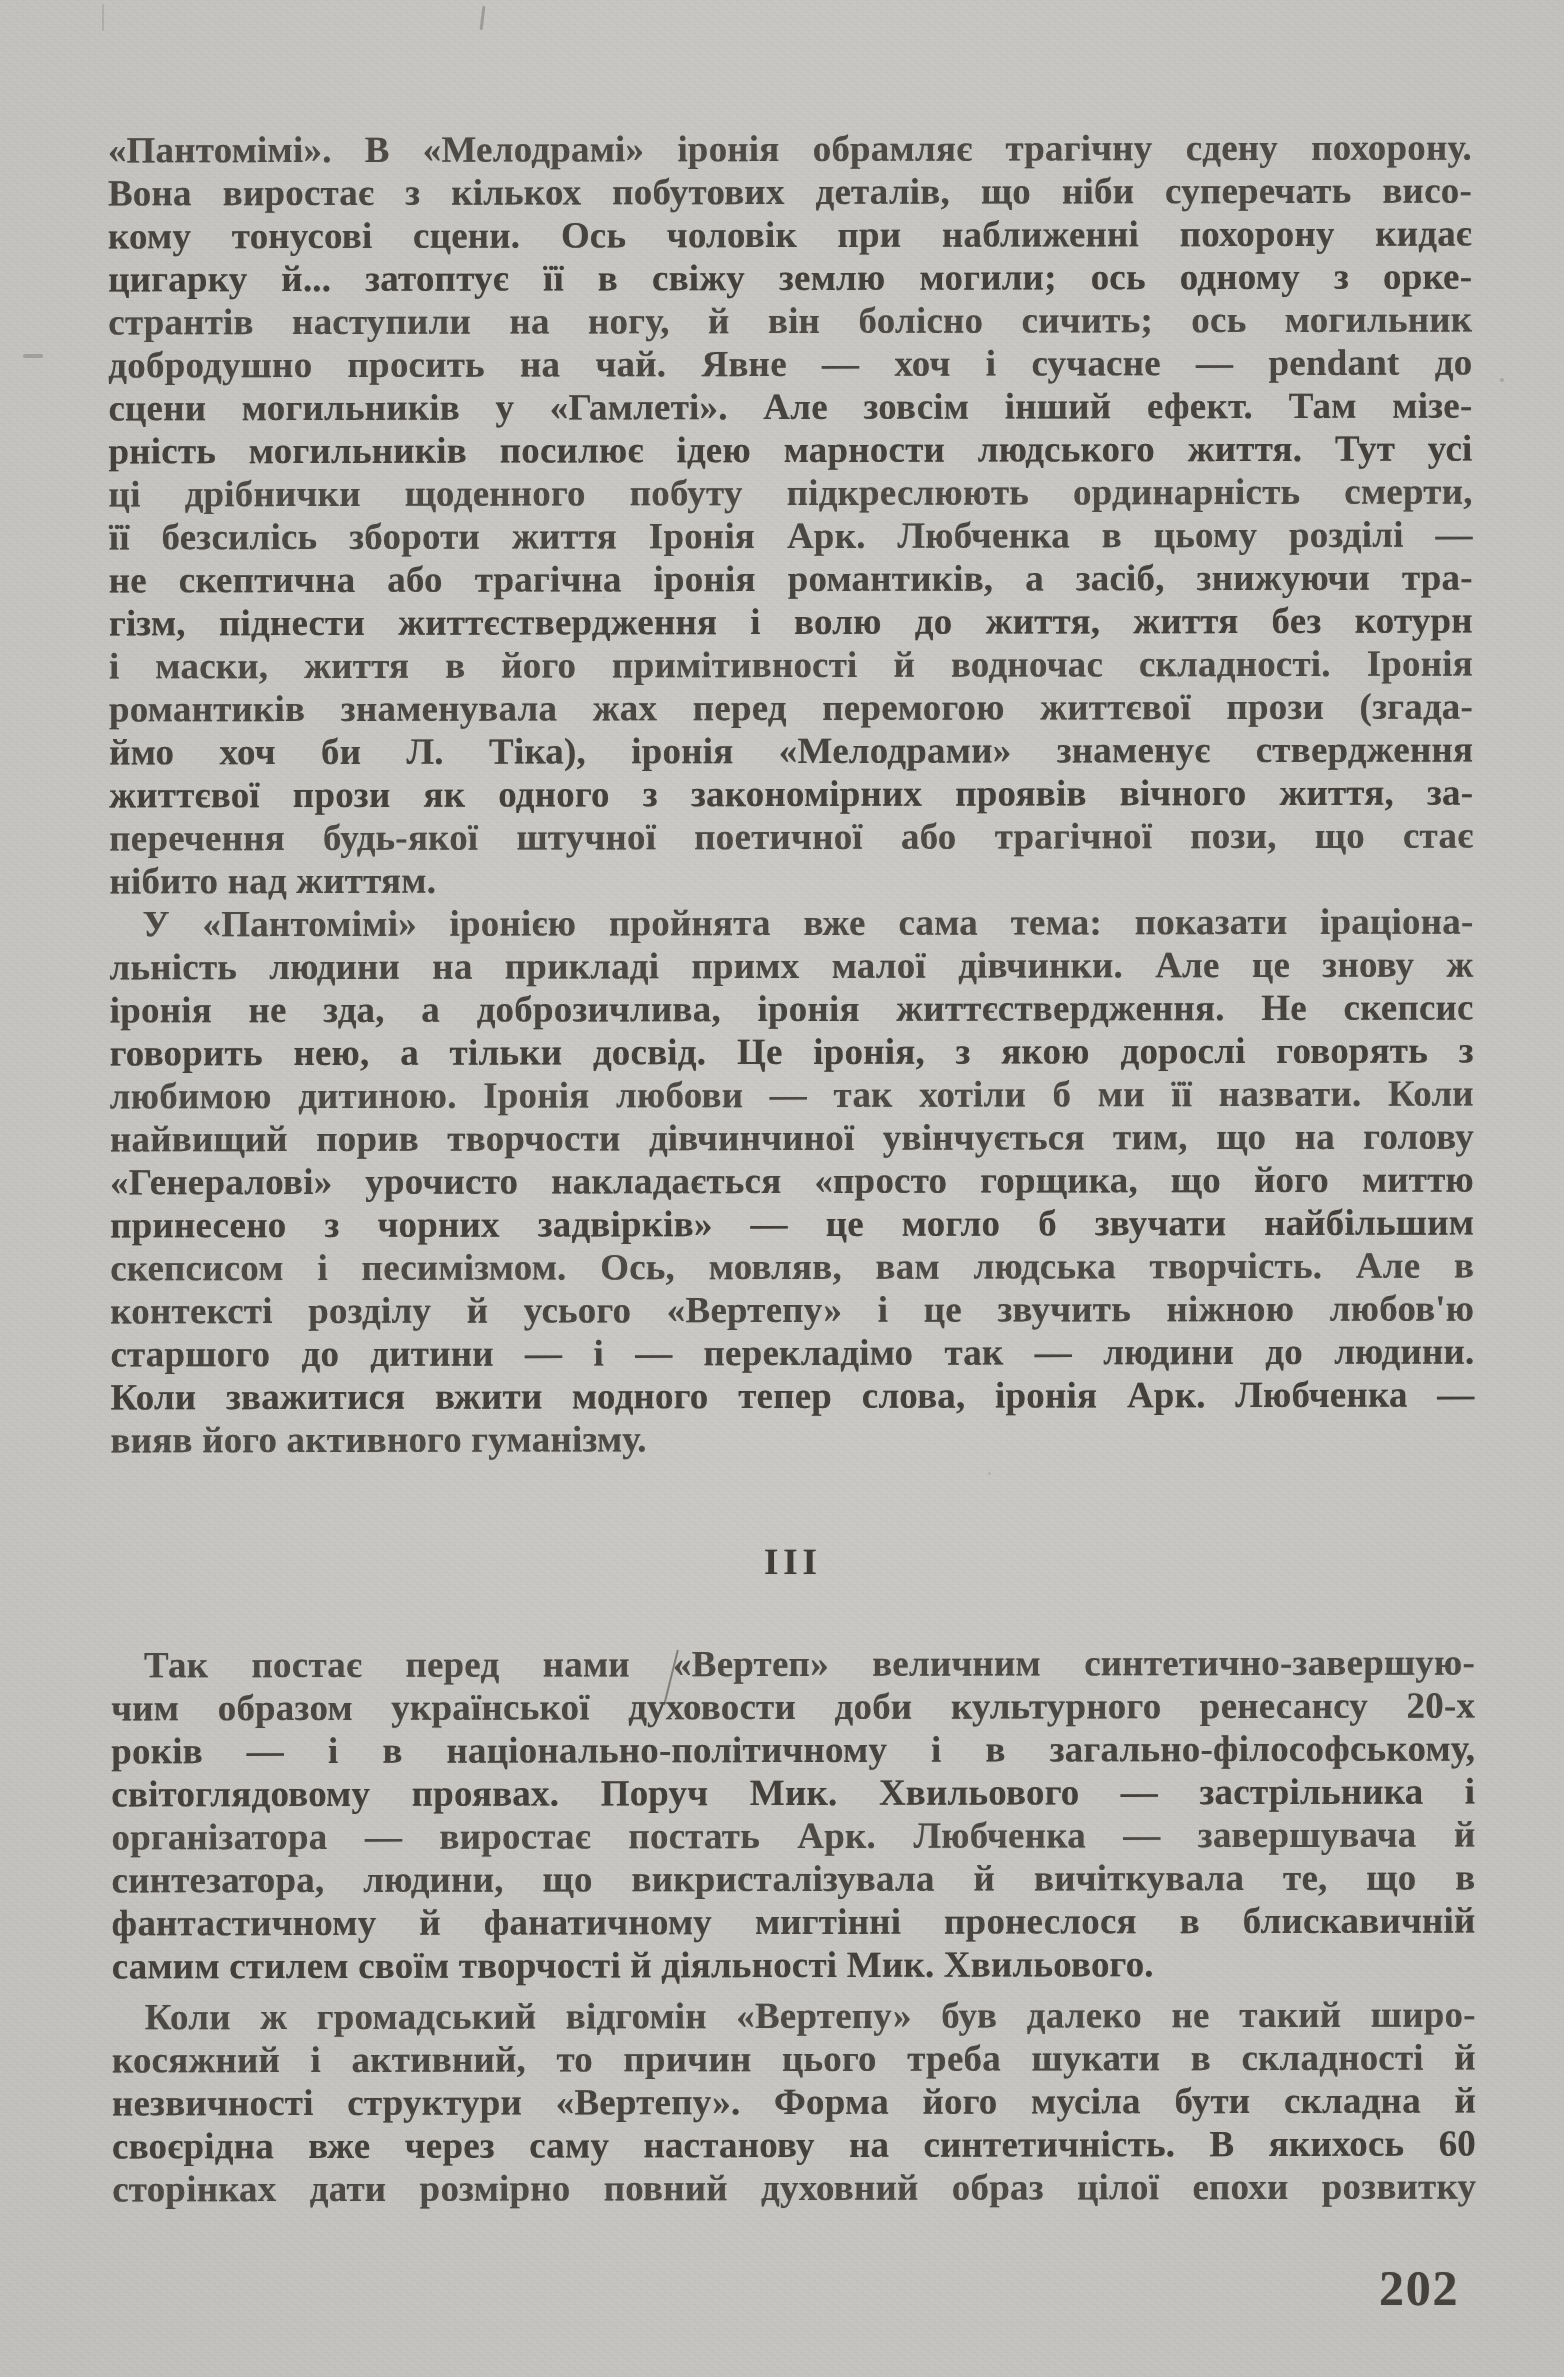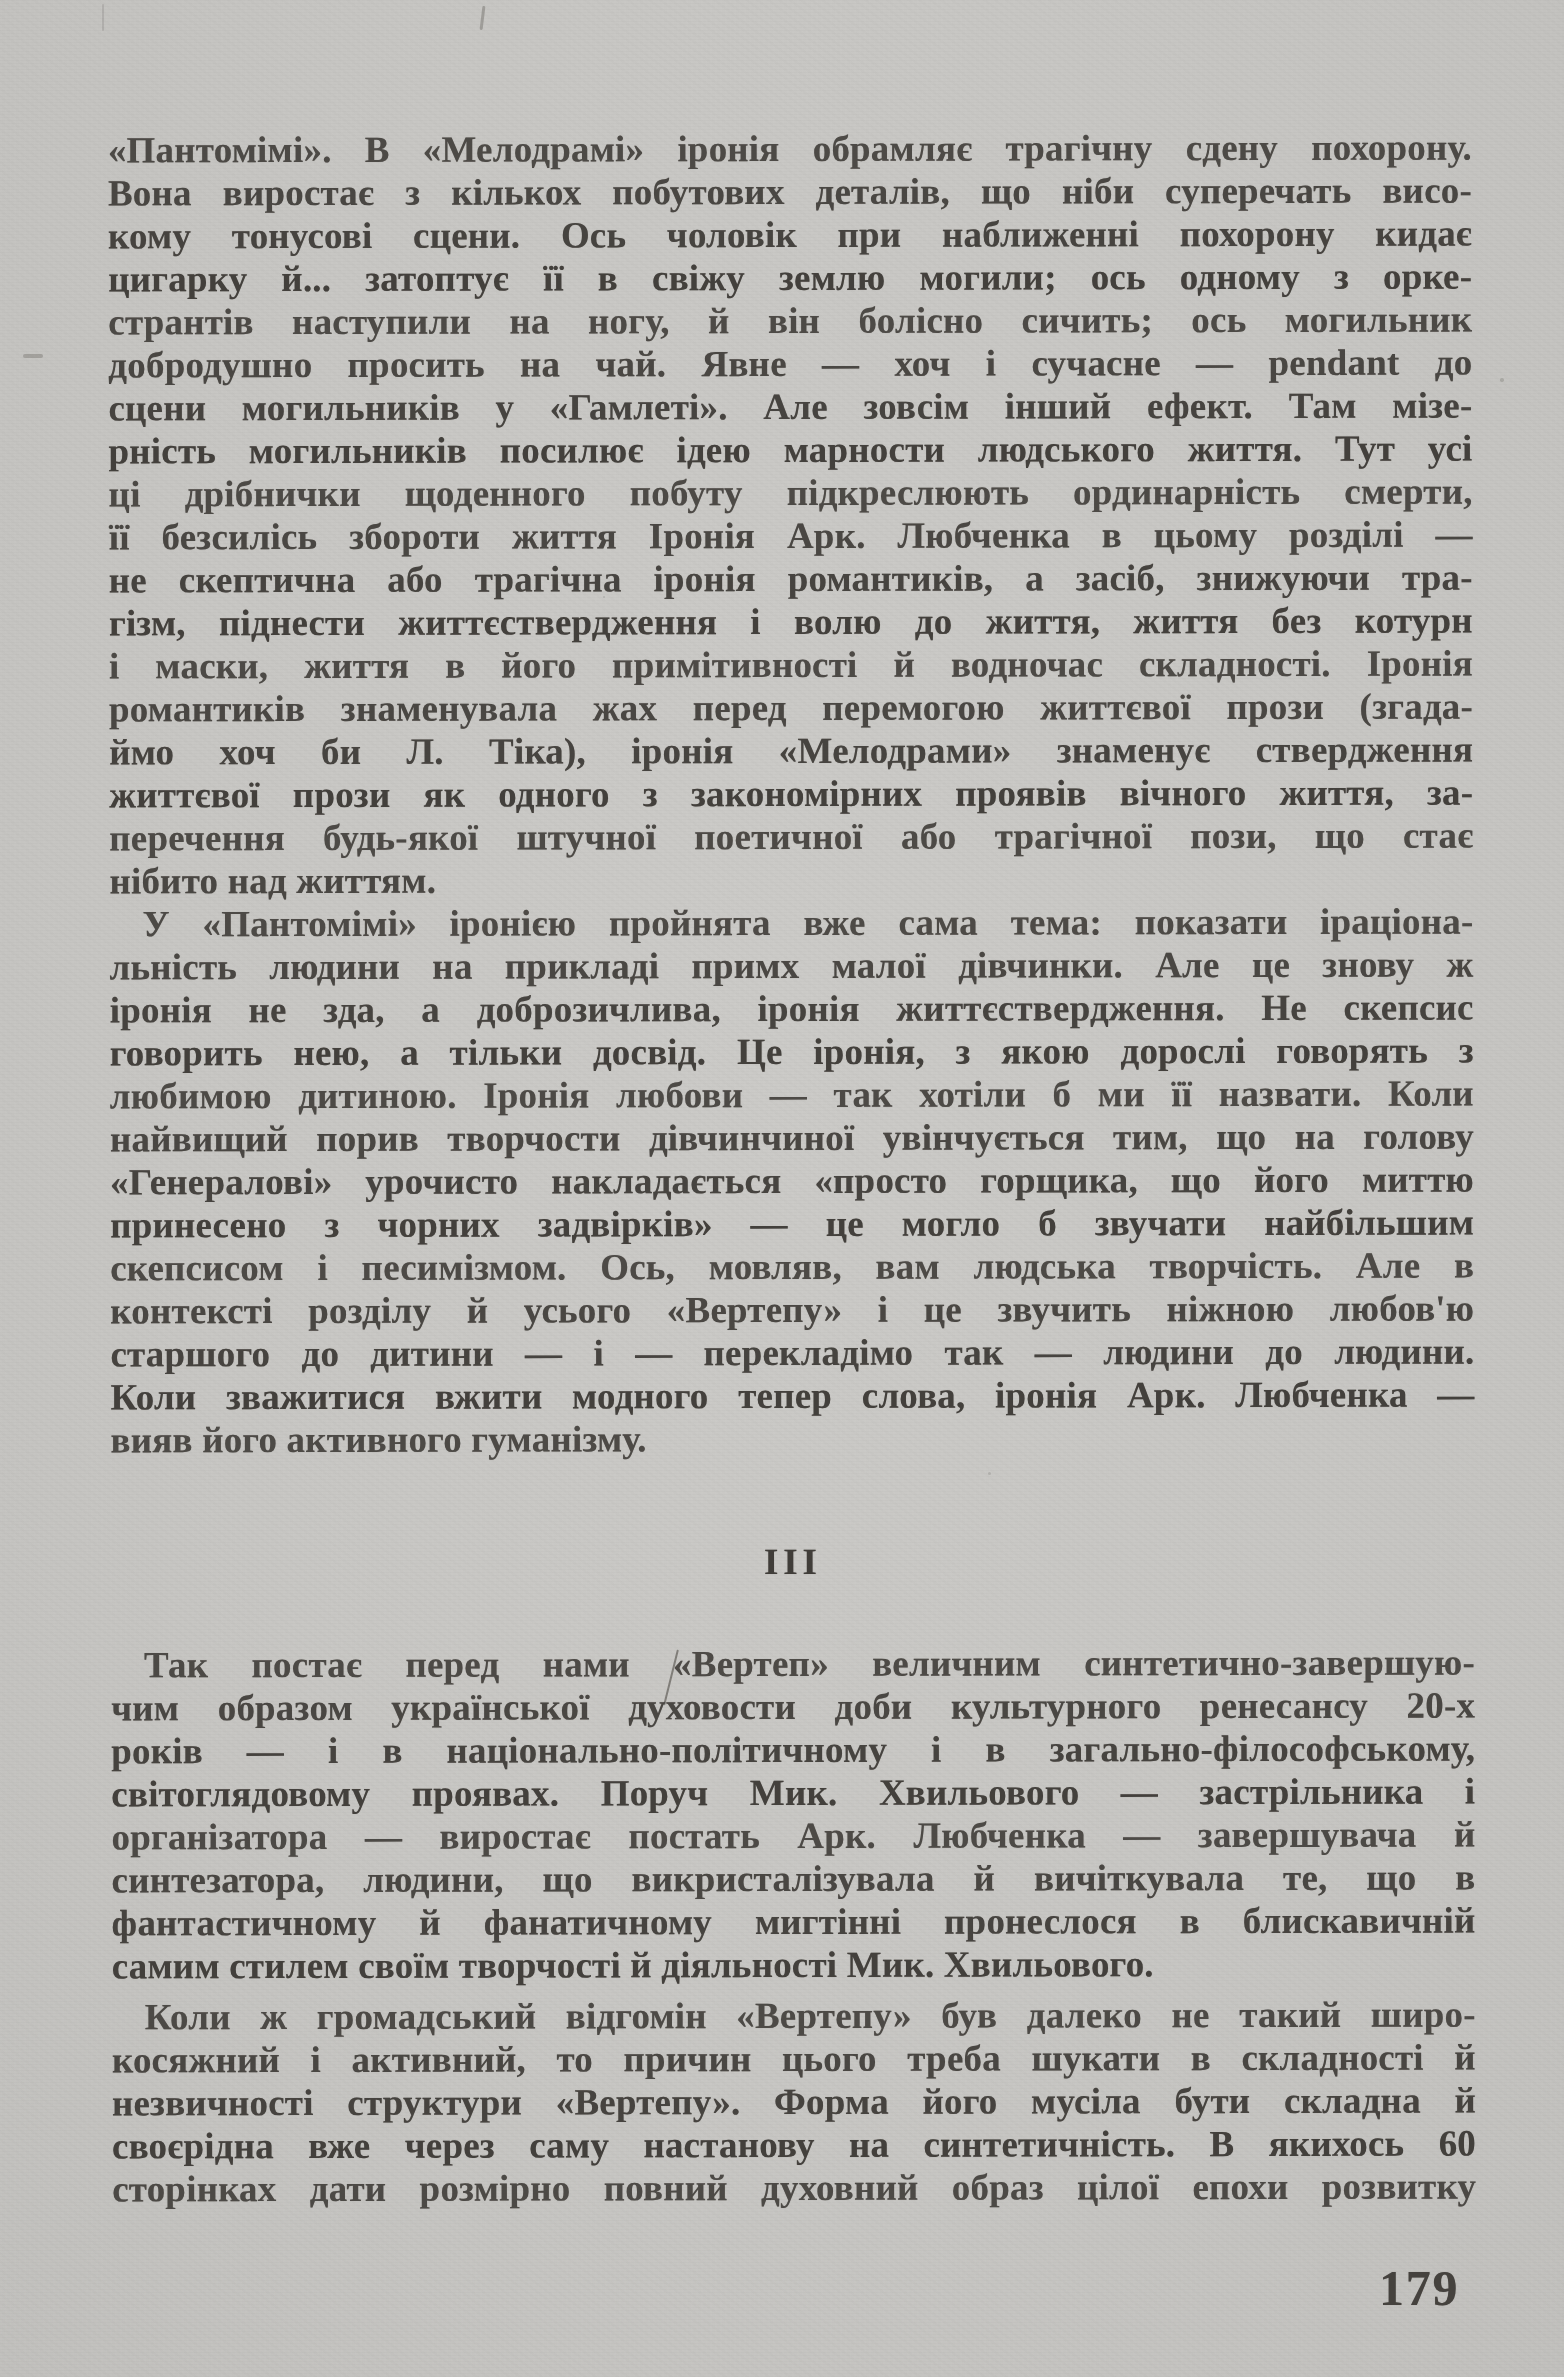--- a/index.html
+++ b/index.html
@@ -121,16 +121,16 @@
       </div>
     <div class="para" id="para-3">
         <div class="line indent" style="opacity: 0.9;">Коли ж громадський відгомін «Вертепу» був далеко не такий широ-</div>
         <div class="line" style="opacity: 0.925;">косяжний і активний, то причин цього треба шукати в складності й</div>
         <div class="line" style="opacity: 0.95;">незвичності структури «Вертепу». Форма його мусіла бути складна й</div>
         <div class="line" style="opacity: 0.975;">своєрідна вже через саму настанову на синтетичність. В якихось 60</div>
         <div class="line" style="opacity: 0.9;">сторінках дати розмірно повний духовний образ цілої епохи розвитку</div>
       </div>
   </main>
 
-  <div class="page-number">179</div>
+  <div class="page-number">202</div>
 
 </div>
 
 
 </body></html>

